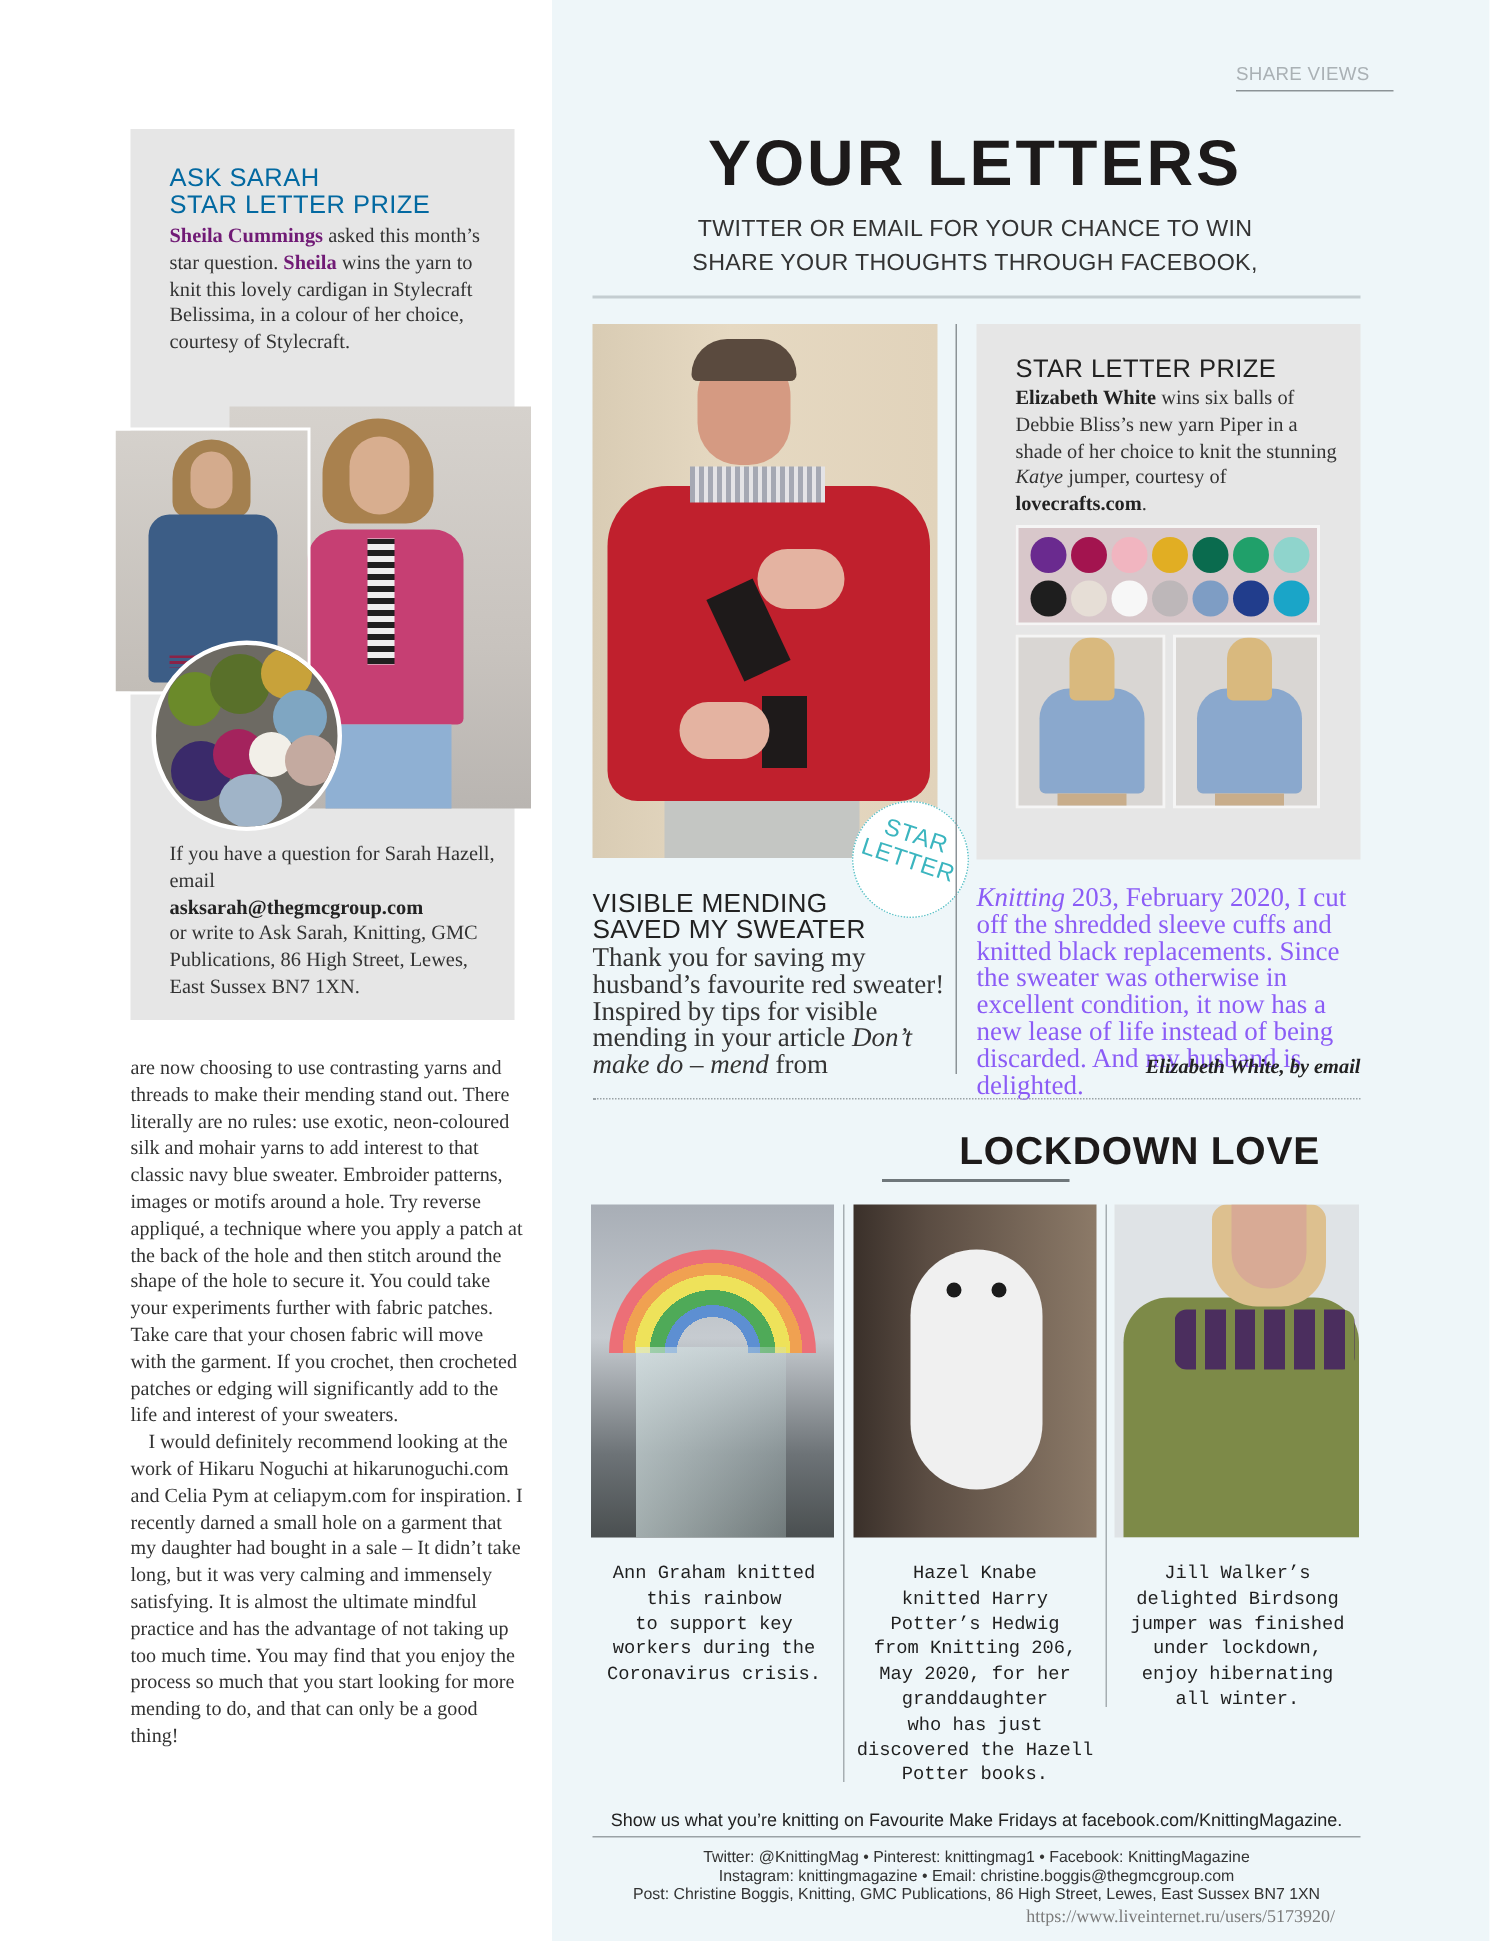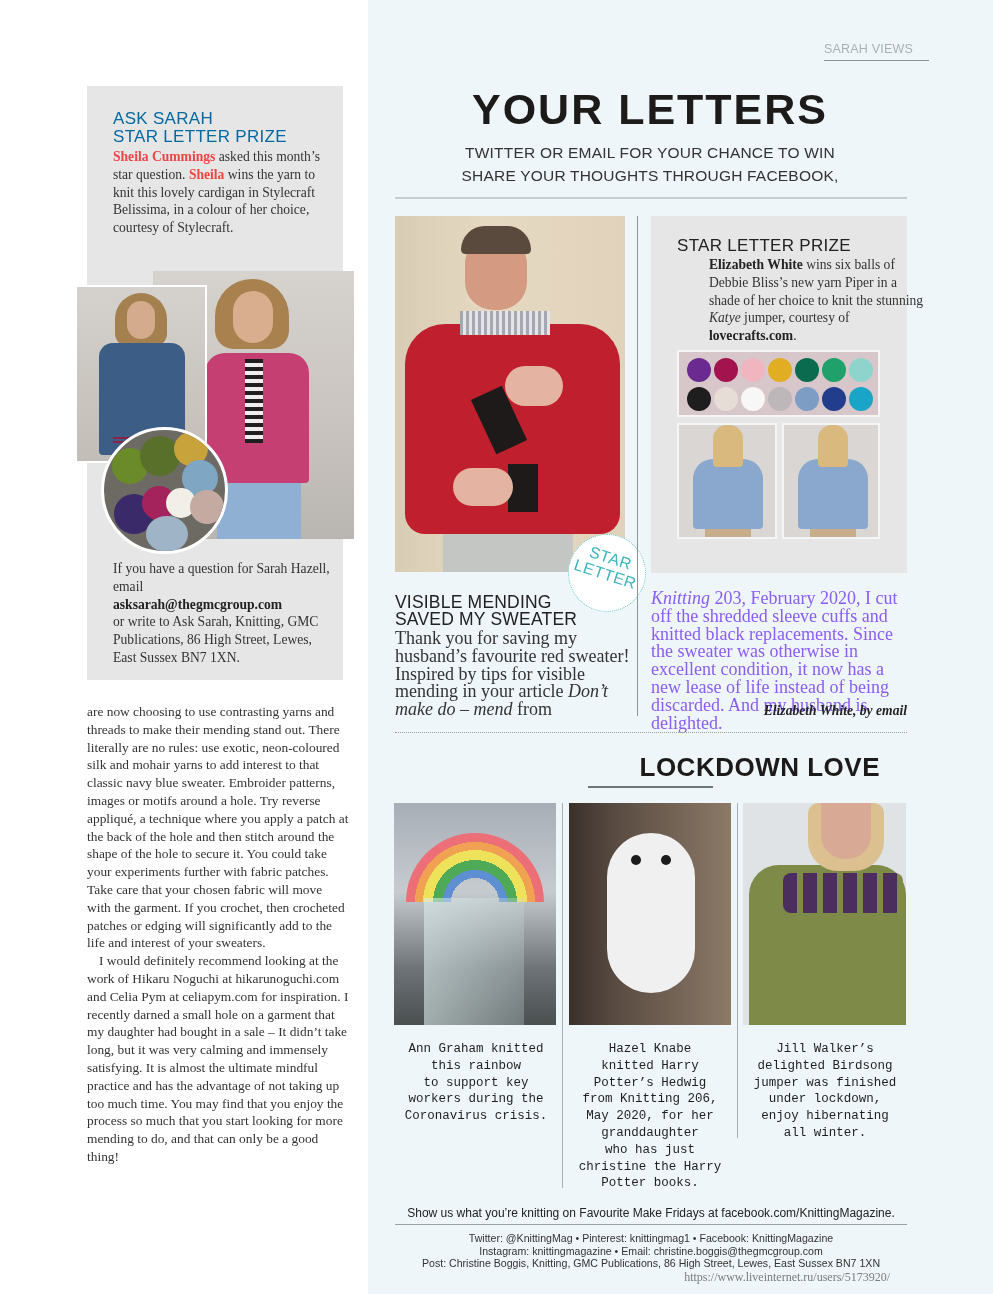--- a/index.html
+++ b/index.html
@@ -4,21 +4,21 @@
 <style>
   * { margin: 0; padding: 0; box-sizing: border-box; }
   html, body { width: 993px; height: 1294px; overflow: hidden; background: #ffffff; }
   body { position: relative; font-family: "Liberation Serif", "DejaVu Serif", serif; color: #2b2b2b; }
 
   
   .left-col { position: absolute; left: 0; top: 0; width: 368px; height: 1294px; background: #ffffff; }
   .ask-box { position: absolute; left: 87px; top: 86px; width: 256px; height: 594px; background: #e6e6e6; }
   .ask-title { position: absolute; left: 113px; top: 110px; font-family: "Liberation Sans", "DejaVu Sans", sans-serif; font-size: 17px; line-height: 18px; letter-spacing: 0.3px; color: #0369a1; }
   .ask-intro { position: absolute; left: 113px; top: 148px; width: 222px; font-size: 13.6px; line-height: 17.8px; color: #333; }
-  .ask-intro b { color: #ef4444; }
+  .ask-intro b { color: #701a75; }
 
   .photo-pink { position: absolute; left: 153px; top: 271px; width: 201px; height: 268px; background: linear-gradient(180deg,#d6d2cd 0%,#c8c3be 60%,#b9b5b1 100%); overflow: hidden; }
   .photo-pink .hair { position: absolute; left: 62px; top: 8px; width: 74px; height: 70px; border-radius: 40px 40px 20px 20px; background: #a9814e; }
   .photo-pink .face { position: absolute; left: 80px; top: 20px; width: 40px; height: 52px; border-radius: 20px; background: #d8ae8f; }
   .photo-pink .cardigan { position: absolute; left: 52px; top: 82px; width: 104px; height: 130px; border-radius: 20px 20px 4px 4px; background: #c63f73; }
   .photo-pink .stripes { position: absolute; left: 92px; top: 88px; width: 18px; height: 84px; background: repeating-linear-gradient(180deg,#1f1f1f 0 4px,#eeeeee 4px 8px); }
   .photo-pink .jeans { position: absolute; left: 64px; top: 212px; width: 84px; height: 60px; background: #8fb0d3; }
 
   .photo-blue { position: absolute; left: 75px; top: 285px; width: 132px; height: 178px; background: linear-gradient(180deg,#d5d1cc,#c2bdb7); border: 2px solid #fff; overflow: hidden; }
   .photo-blue .hair { position: absolute; left: 38px; top: 6px; width: 52px; height: 52px; border-radius: 30px 30px 12px 12px; background: #a4804f; }
@@ -56,21 +56,21 @@
   .man-photo .hand2 { position: absolute; left: 58px; top: 252px; width: 60px; height: 38px; border-radius: 20px; background: #e4b3a1; }
   .man-photo .trousers { position: absolute; left: 48px; top: 318px; width: 130px; height: 40px; background: #c4c6c3; }
 
   .star-badge { position: absolute; left: 568px; top: 534px; width: 78px; height: 78px; border-radius: 50%; background: #ffffff; border: 1px dotted #5fc3c9; }
   .star-badge-text { position: absolute; left: 0; top: 14px; width: 78px; text-align: center; font-family: "Liberation Sans", "DejaVu Sans", sans-serif; font-size: 16px; line-height: 17px; color: #3bb5bf; transform: rotate(18deg); letter-spacing: 0.5px; }
 
   .col-divider { position: absolute; left: 637px; top: 216px; width: 1px; height: 500px; background: #8c9397; }
 
   .prize-box { position: absolute; left: 651px; top: 216px; width: 256px; height: 357px; background: #e6e6e6; }
   .prize-title { position: absolute; left: 677px; top: 236px; font-family: "Liberation Sans", "DejaVu Sans", sans-serif; font-size: 17px; color: #222; letter-spacing: 0.3px; }
-  .prize-text { position: absolute; left: 709px; top: 256px; width: 220px; font-size: 13.6px; line-height: 17.8px; color: #333; }
+  .prize-text { position: absolute; left: 677px; top: 256px; width: 220px; font-size: 13.6px; line-height: 17.8px; color: #333; }
   .prize-text b { color: #222; }
 
   .yarn-photo { position: absolute; left: 677px; top: 350px; width: 203px; height: 67px; background: #d8c7ca; border: 2px solid #f5f5f5; }
   .yarn-photo span { position: absolute; width: 24px; height: 24px; border-radius: 50%; }
   .model-front { position: absolute; left: 677px; top: 423px; width: 100px; height: 116px; background: #d9d6d3; border: 2px solid #f5f5f5; overflow: hidden; }
   .model-back { position: absolute; left: 782px; top: 423px; width: 98px; height: 116px; background: #d9d6d3; border: 2px solid #f5f5f5; overflow: hidden; }
   .model-front .hair, .model-back .hair { position: absolute; left: 34px; top: 0; width: 30px; height: 42px; border-radius: 14px 14px 4px 4px; background: #d9b97e; }
   .model-front .jumper, .model-back .jumper { position: absolute; left: 14px; top: 34px; width: 70px; height: 70px; border-radius: 20px 20px 4px 4px; background: #8aa8cd; }
   .model-front .pants, .model-back .pants { position: absolute; left: 26px; top: 104px; width: 46px; height: 14px; background: #c8ad8b; }
 
@@ -156,21 +156,21 @@
   </div>
 
   <div class="body-text">
     <p>are now choosing to use contrasting yarns and threads to make their mending stand out. There literally are no rules: use exotic, neon-coloured silk and mohair yarns to add interest to that classic navy blue sweater. Embroider patterns, images or motifs around a hole. Try reverse appliqué, a technique where you apply a patch at the back of the hole and then stitch around the shape of the hole to secure it. You could take your experiments further with fabric patches. Take care that your chosen fabric will move with the garment. If you crochet, then crocheted patches or edging will significantly add to the life and interest of your sweaters.</p>
     <p class="indent">I would definitely recommend looking at the work of Hikaru Noguchi at hikarunoguchi.com and Celia Pym at celiapym.com for inspiration. I recently darned a small hole on a garment that my daughter had bought in a sale – It didn’t take long, but it was very calming and immensely satisfying. It is almost the ultimate mindful practice and has the advantage of not taking up too much time. You may find that you enjoy the process so much that you start looking for more mending to do, and that can only be a good thing!</p>
   </div>
 </div>
 
 <div class="right-panel"></div>
 
-<div class="your-views">SARAH VIEWS</div>
+<div class="your-views">SHARE VIEWS</div>
 <div class="your-views-line"></div>
 
 <div class="main-title">YOUR LETTERS</div>
 <div class="main-sub">
   <div>TWITTER OR EMAIL FOR YOUR CHANCE TO WIN</div>
   <div>SHARE YOUR THOUGHTS THROUGH FACEBOOK,</div>
 </div>
 <div class="title-rule"></div>
 
 <div class="man-photo">
@@ -264,21 +264,21 @@
   <div>Coronavirus crisis.</div>
 </div>
 <div class="caption cap2">
   <div>Hazel Knabe</div>
   <div>knitted Harry</div>
   <div>Potter’s Hedwig</div>
   <div>from Knitting 206,</div>
   <div>May 2020, for her</div>
   <div>granddaughter</div>
   <div>who has just</div>
-  <div>christine the Harry</div>
+  <div>discovered the Hazell</div>
   <div>Potter books.</div>
 </div>
 <div class="caption cap3">
   <div>Jill Walker’s</div>
   <div>delighted Birdsong</div>
   <div>jumper was finished</div>
   <div>under lockdown,</div>
   <div>enjoy hibernating</div>
   <div>all winter.</div>
 </div>

